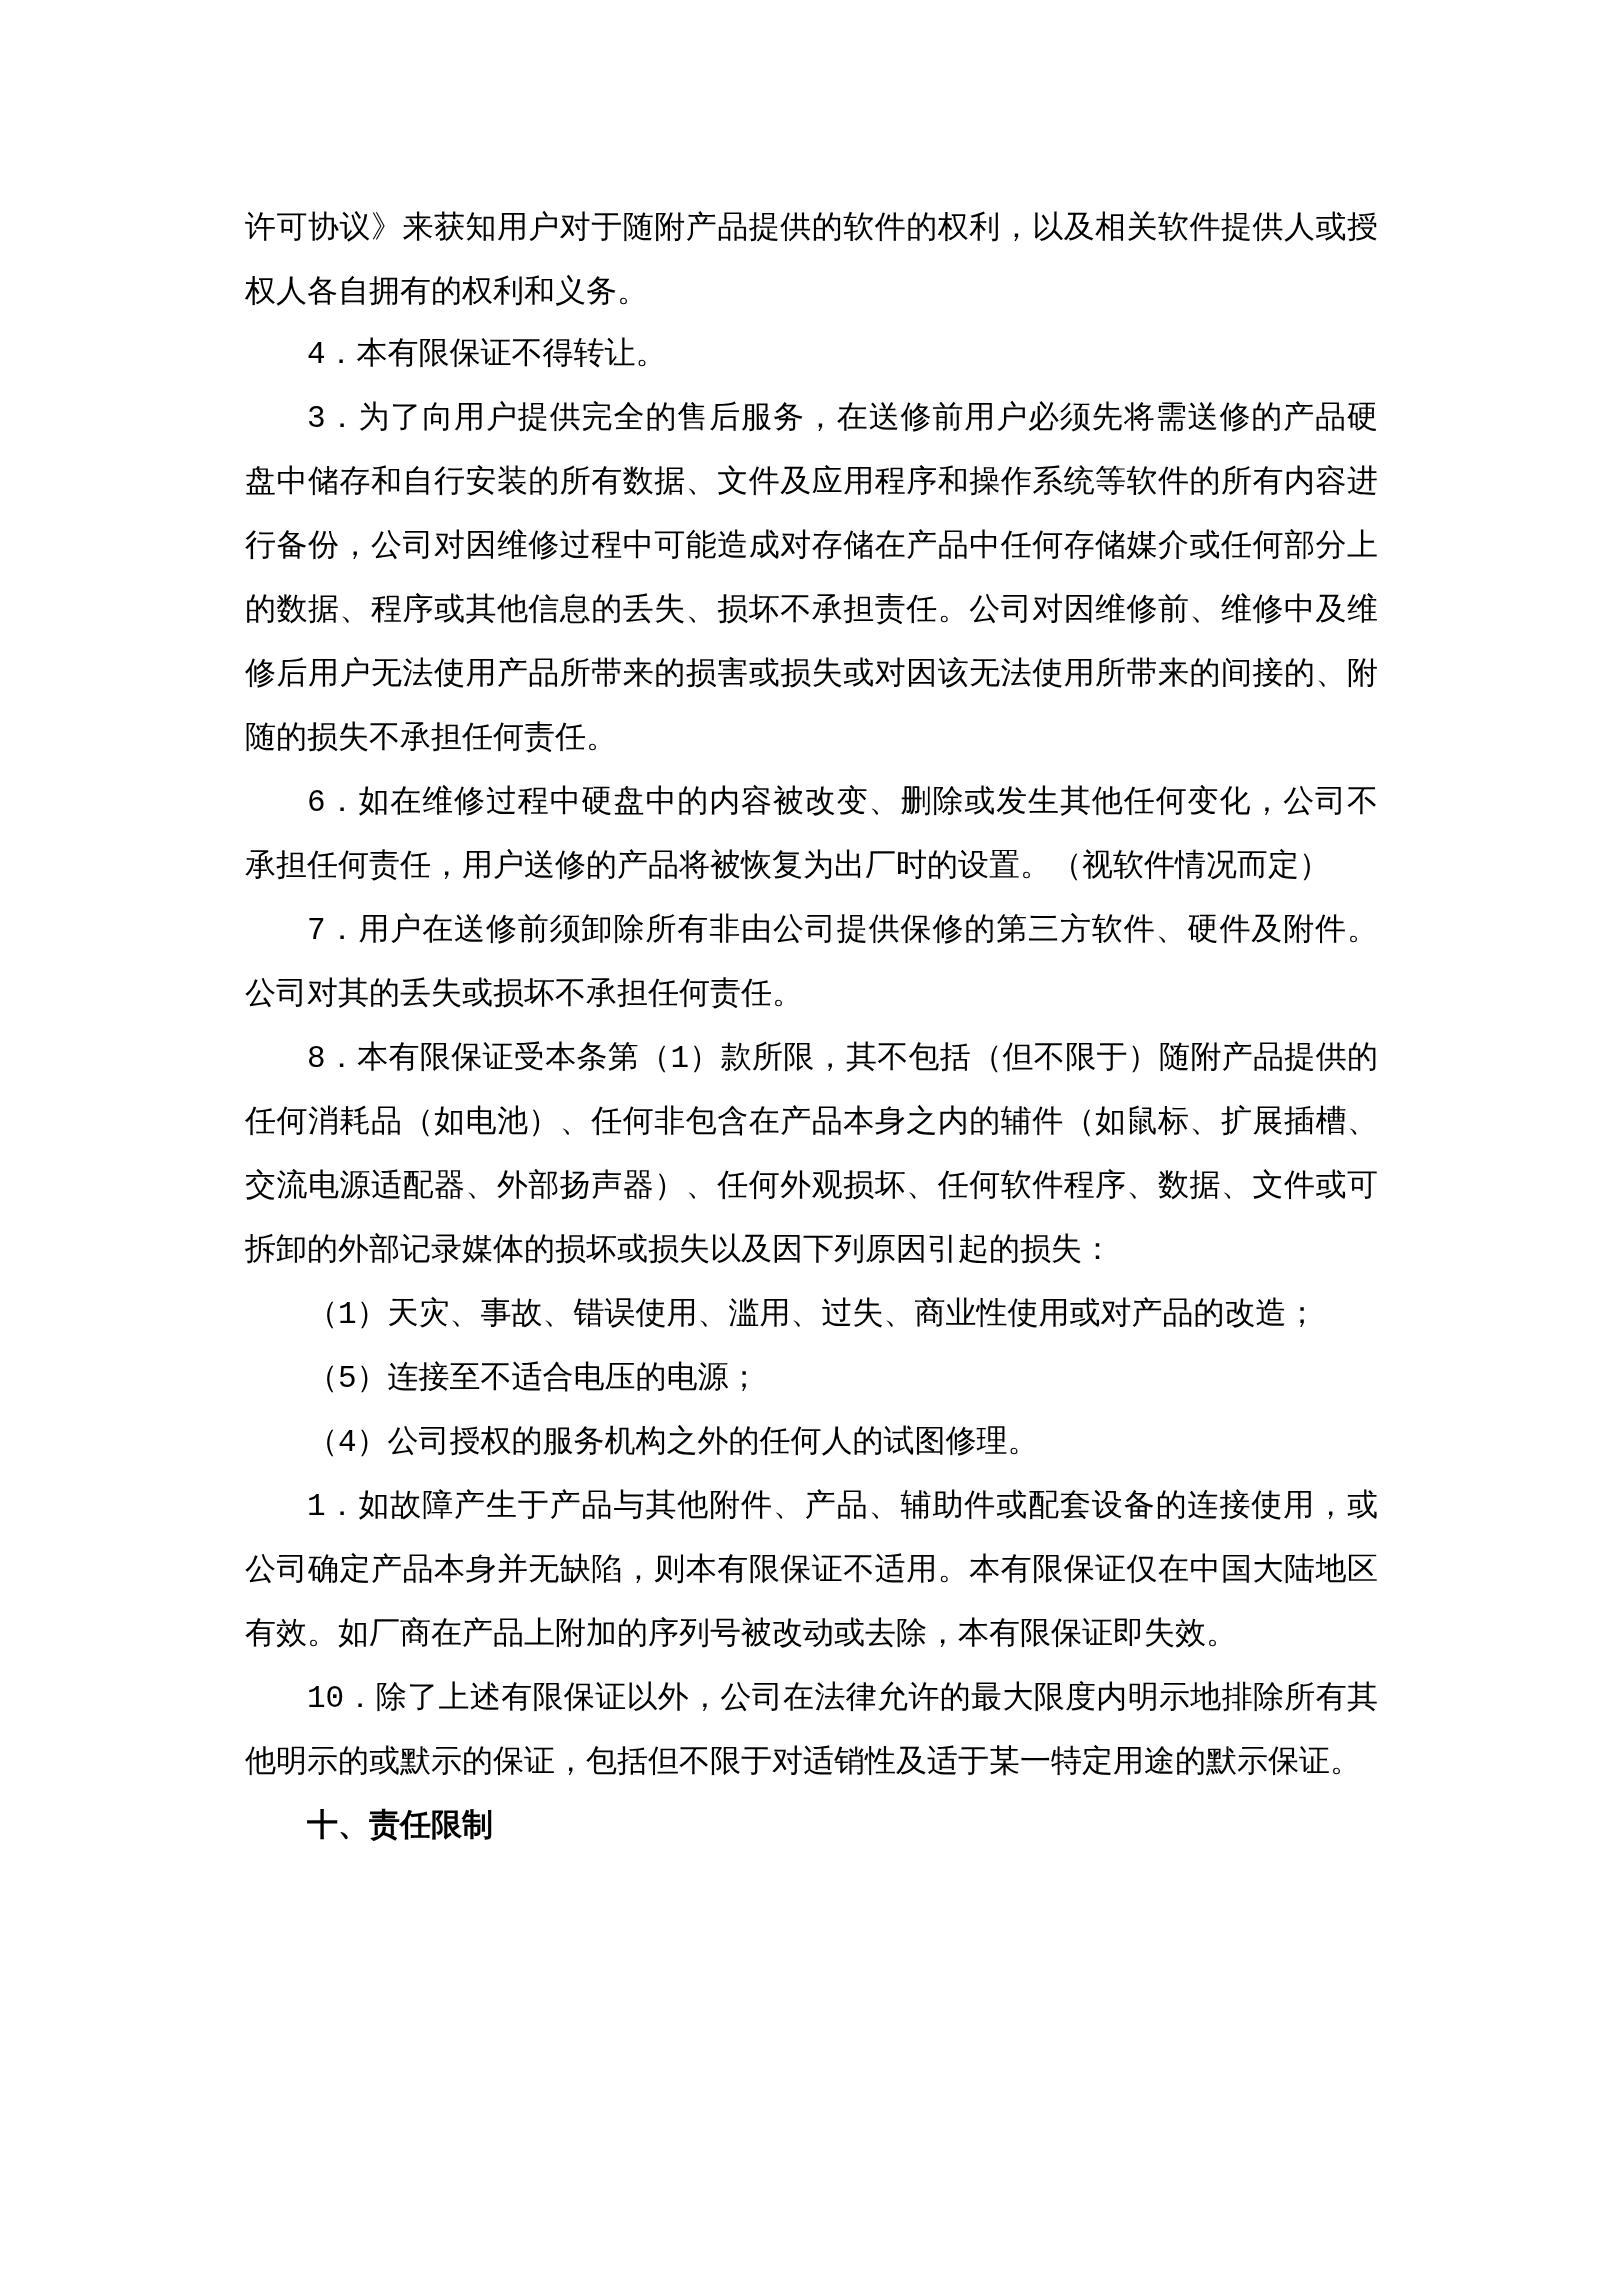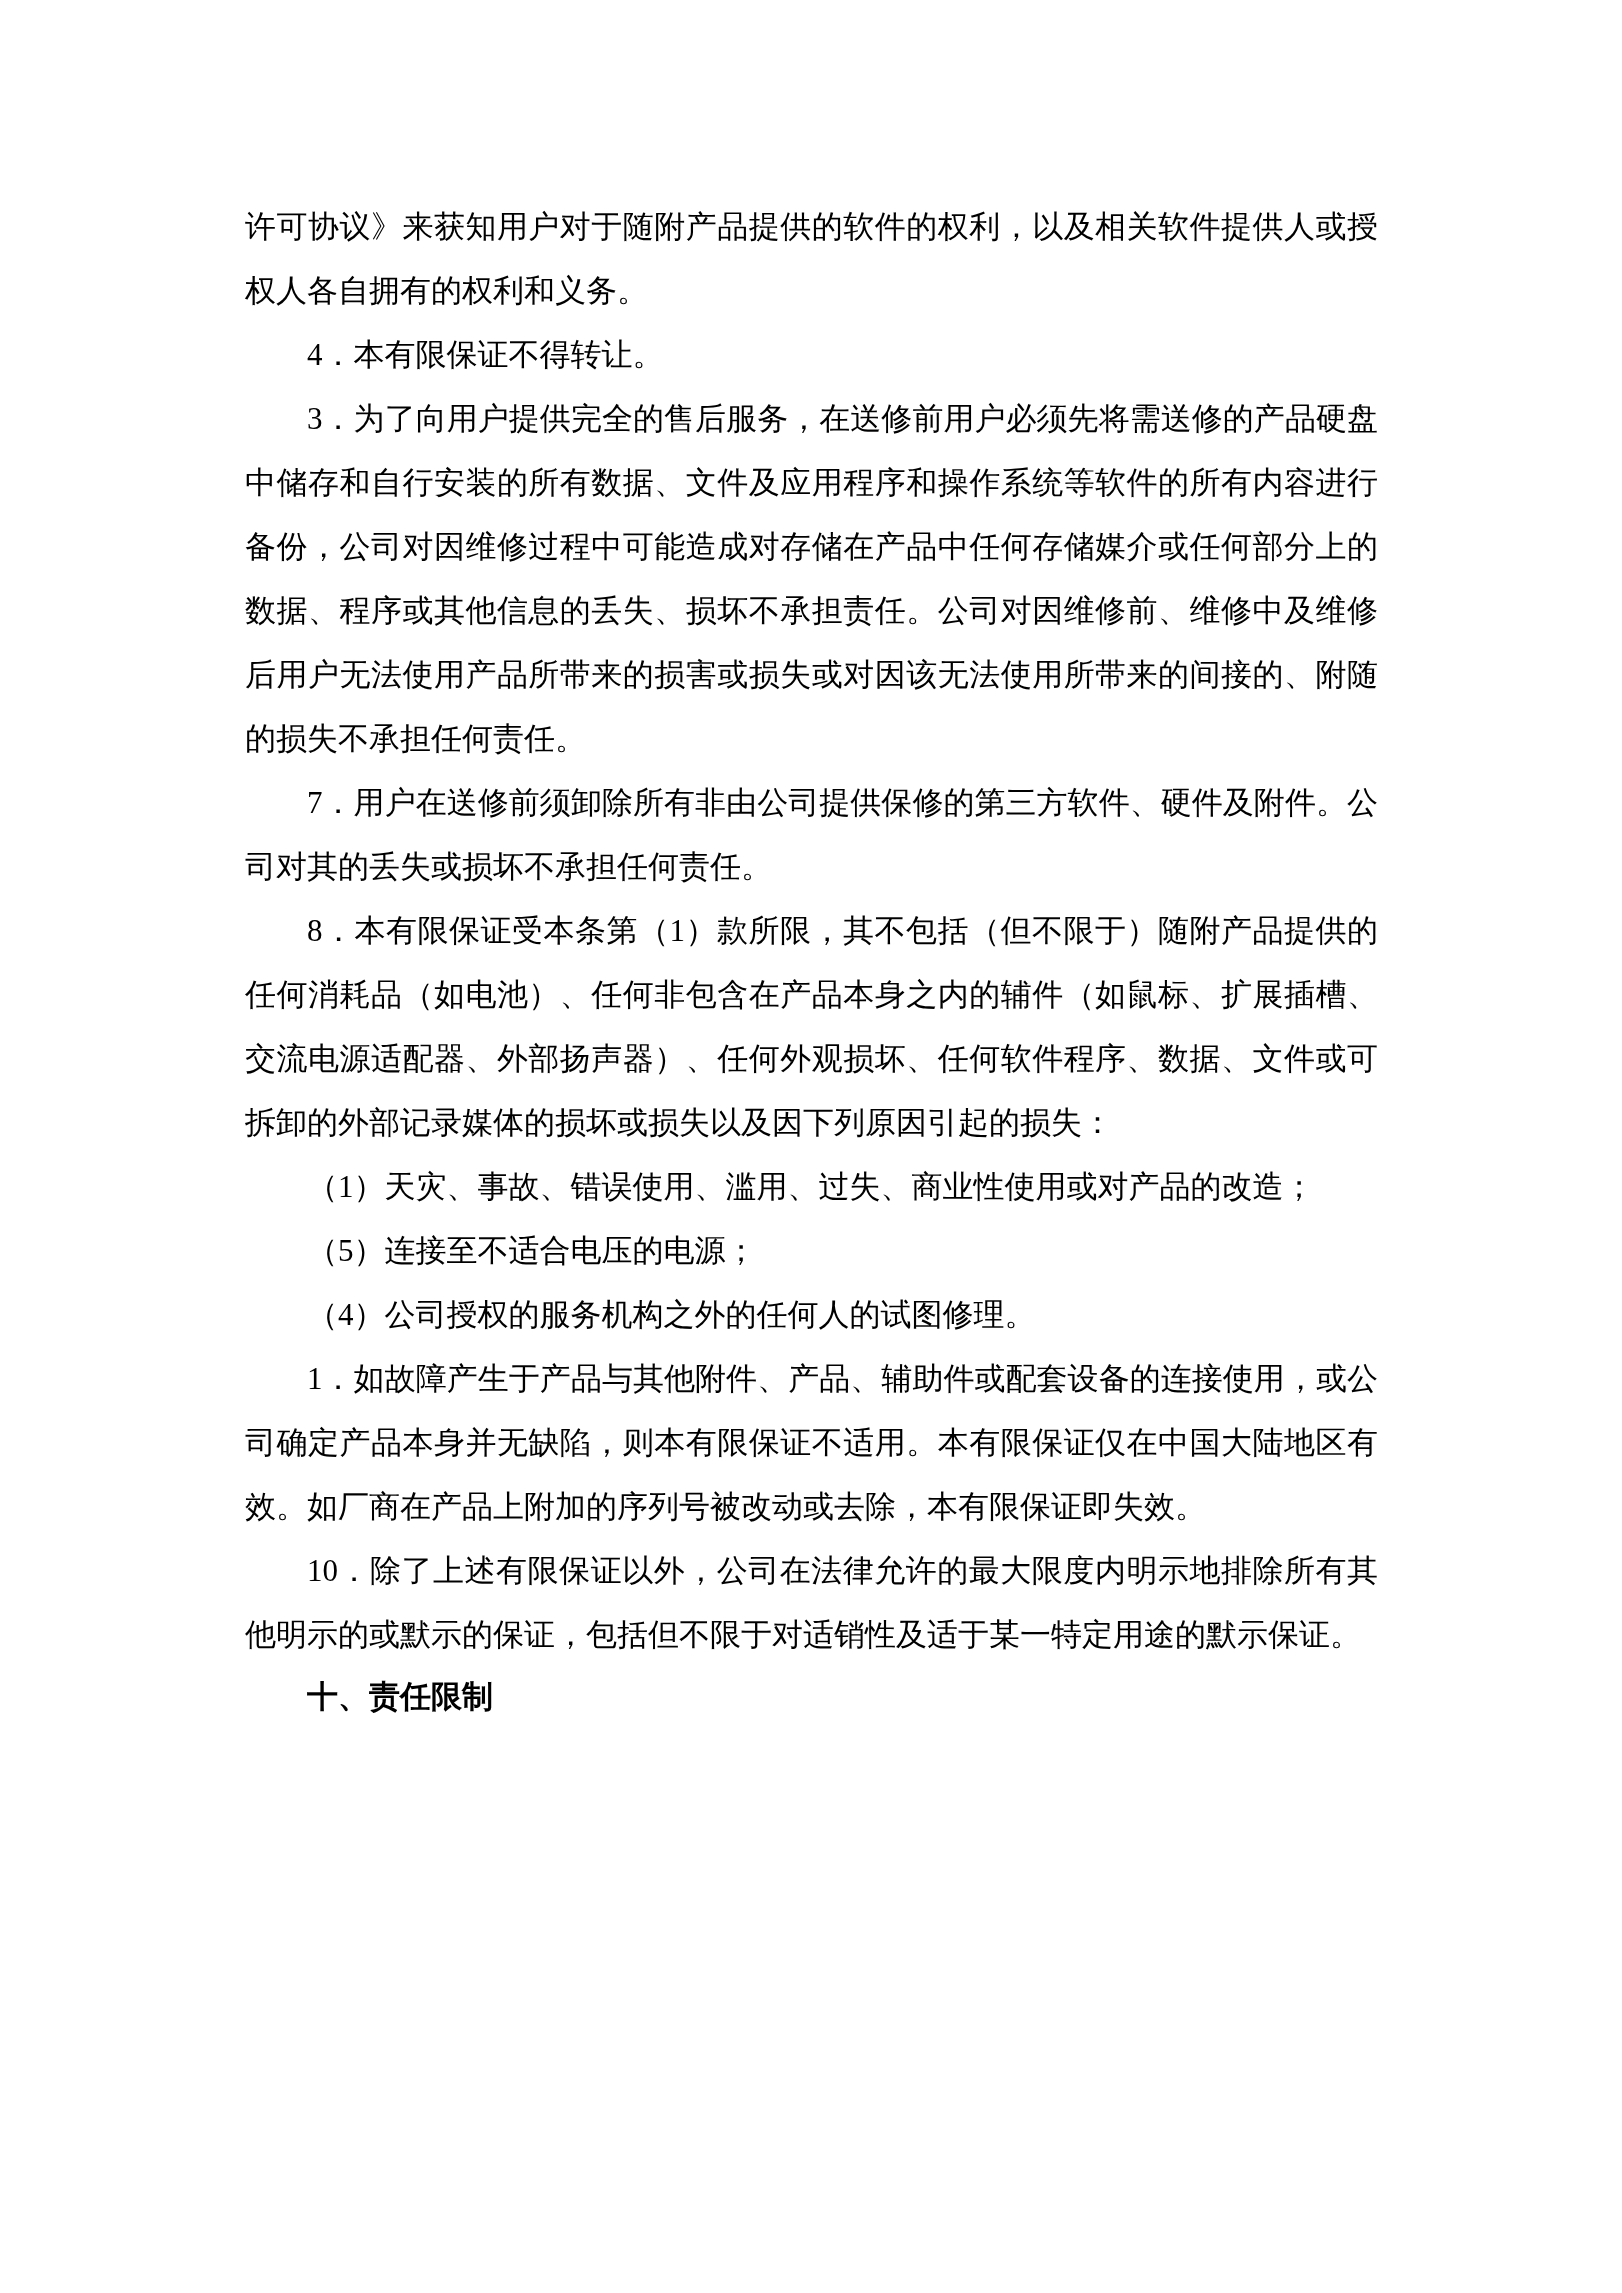--- a/index.html
+++ b/index.html
@@ -24,35 +24,37 @@
   }
   .doc-body p {
     margin: 0;
     padding: 0;
     text-align: justify;
     text-justify: inter-character;
     word-break: break-all;
   }
   .indent {
     text-indent: 2em;
+    font-family: Liberation Mono, monospace;
   }
   .heading {
     font-weight: bold;
     font-family: Liberation Mono, monospace;
     text-align: left;
   }
 </style>
 </head>
 <body>
 
 <div class="page">
   <div class="doc-body">
     <p>许可协议》来获知用户对于随附产品提供的软件的权利，以及相关软件提供人或授权人各自拥有的权利和义务。</p>
     <p class="indent">4．本有限保证不得转让。</p>
     <p class="indent">3．为了向用户提供完全的售后服务，在送修前用户必须先将需送修的产品硬盘中储存和自行安装的所有数据、文件及应用程序和操作系统等软件的所有内容进行备份，公司对因维修过程中可能造成对存储在产品中任何存储媒介或任何部分上的数据、程序或其他信息的丢失、损坏不承担责任。公司对因维修前、维修中及维修后用户无法使用产品所带来的损害或损失或对因该无法使用所带来的间接的、附随的损失不承担任何责任。</p>
+    <p class="indent">6．如在维修过程中硬盘中的内容被改变、删除或发生其他任何变化，公司不承担任何责任，用户送修的产品将被恢复为出厂时的设置。（视软件情况而定）</p>
     <p class="indent">7．用户在送修前须卸除所有非由公司提供保修的第三方软件、硬件及附件。公司对其的丢失或损坏不承担任何责任。</p>
     <p class="indent">8．本有限保证受本条第（1）款所限，其不包括（但不限于）随附产品提供的任何消耗品（如电池）、任何非包含在产品本身之内的辅件（如鼠标、扩展插槽、交流电源适配器、外部扬声器）、任何外观损坏、任何软件程序、数据、文件或可拆卸的外部记录媒体的损坏或损失以及因下列原因引起的损失：</p>
     <p class="indent">（1）天灾、事故、错误使用、滥用、过失、商业性使用或对产品的改造；</p>
     <p class="indent">（5）连接至不适合电压的电源；</p>
     <p class="indent">（4）公司授权的服务机构之外的任何人的试图修理。</p>
     <p class="indent">1．如故障产生于产品与其他附件、产品、辅助件或配套设备的连接使用，或公司确定产品本身并无缺陷，则本有限保证不适用。本有限保证仅在中国大陆地区有效。如厂商在产品上附加的序列号被改动或去除，本有限保证即失效。</p>
     <p class="indent">10．除了上述有限保证以外，公司在法律允许的最大限度内明示地排除所有其他明示的或默示的保证，包括但不限于对适销性及适于某一特定用途的默示保证。</p>
     <p class="indent heading">十、责任限制</p>
   </div>
 </div>

